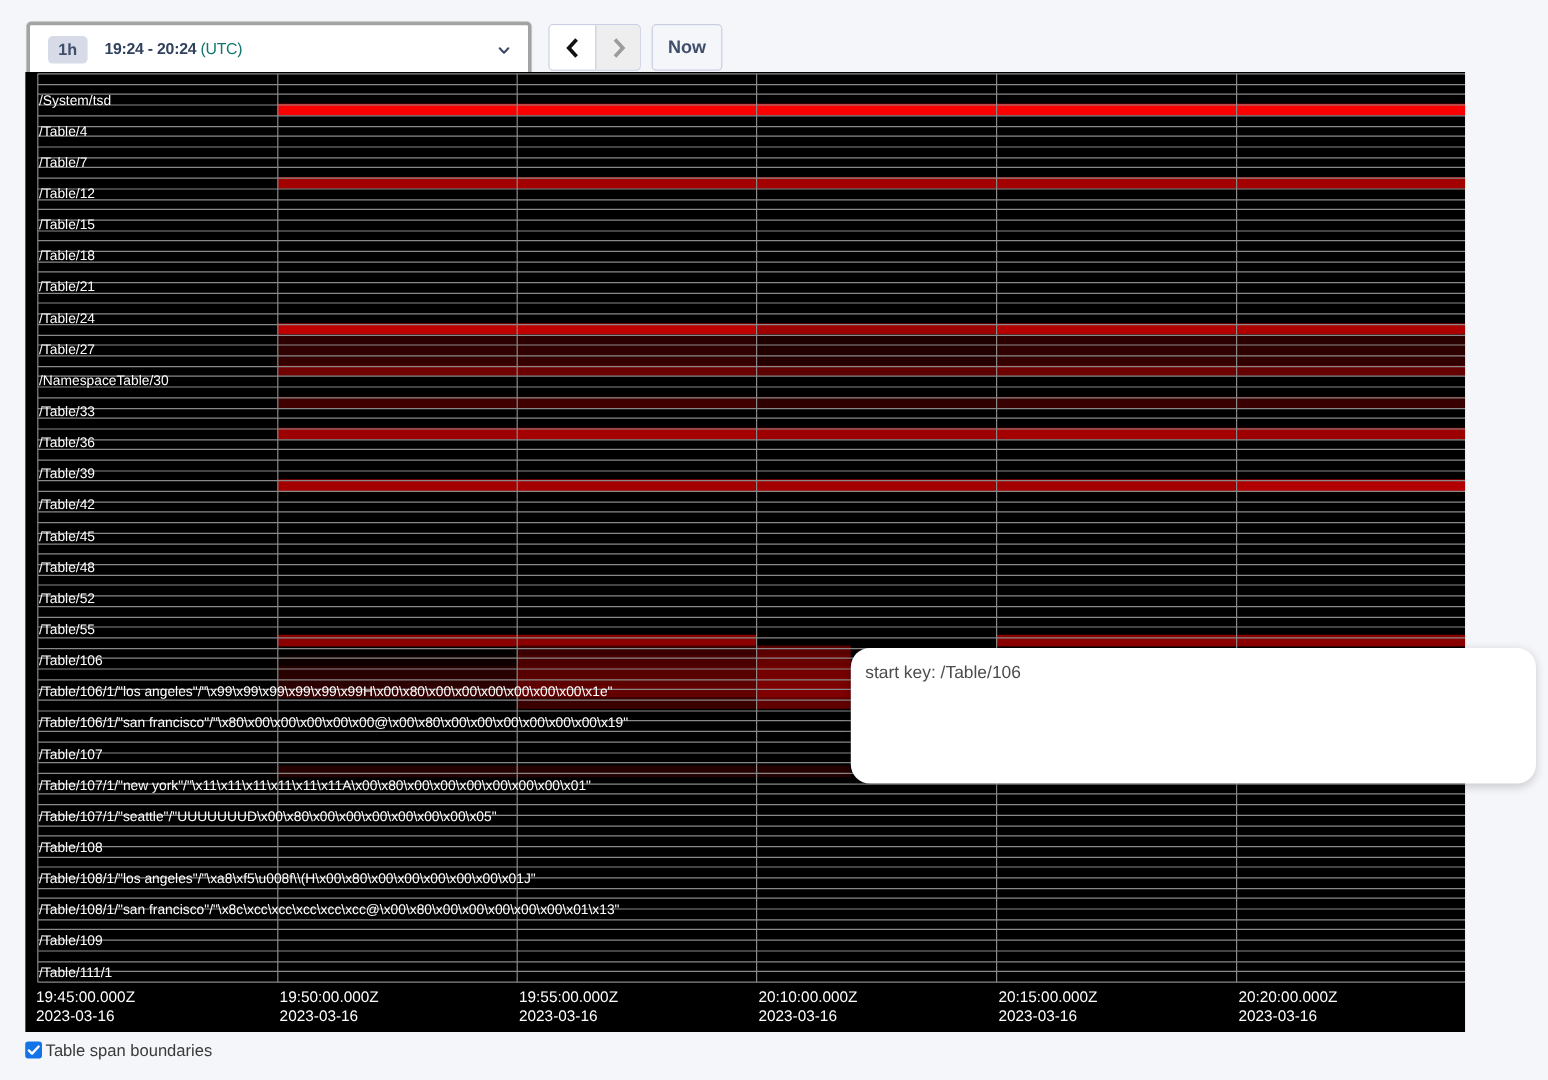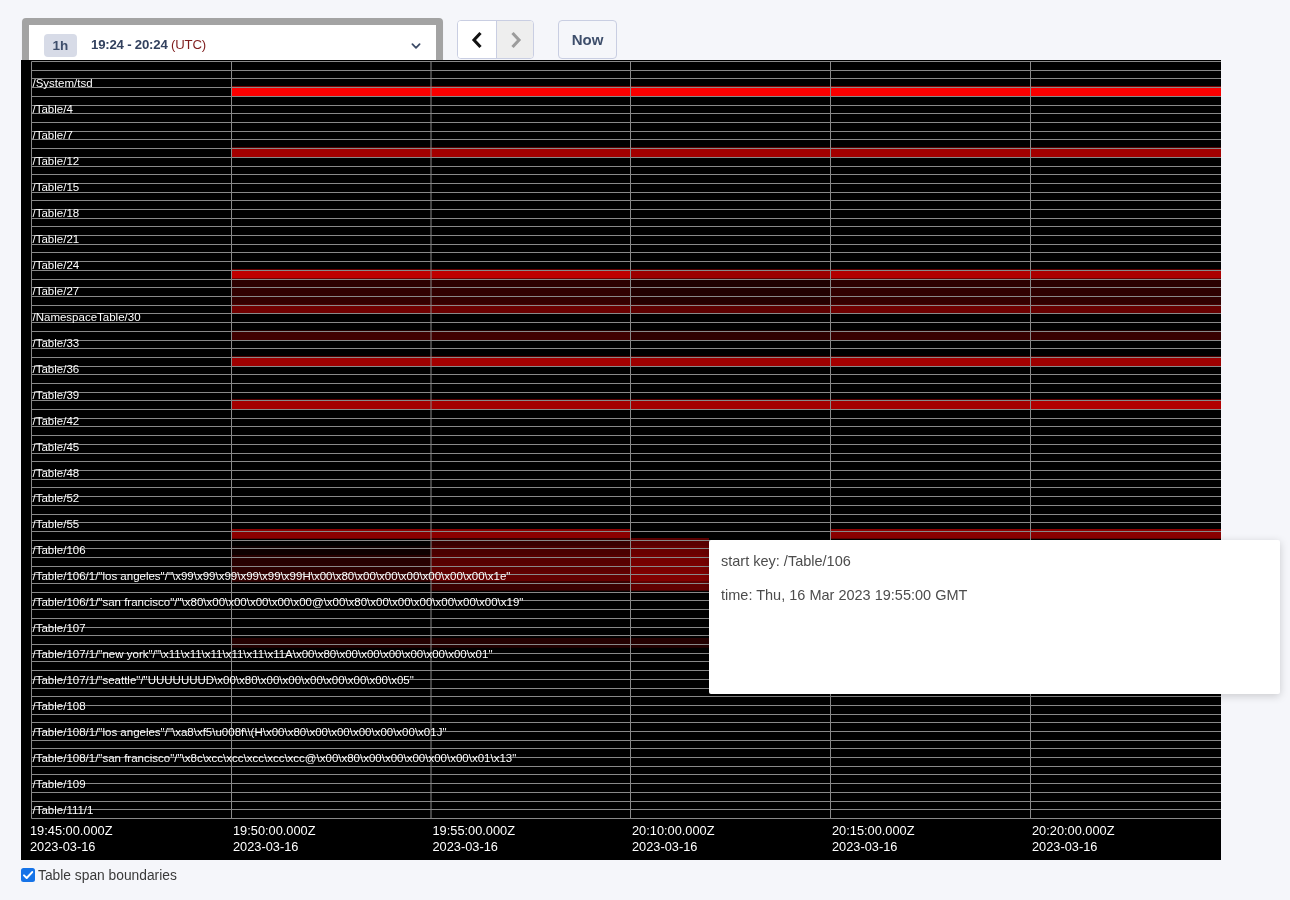--- a/index.html
+++ b/index.html
@@ -1,27 +1,27 @@
 <!DOCTYPE html>
 <html><head><meta charset="utf-8">
 <style>
 html,body{margin:0;padding:0;}
 body{width:1290px;height:900px;background:#f5f6fa;font-family:"Liberation Sans",sans-serif;position:relative;overflow:hidden;}
-.dd{position:absolute;left:22px;top:18px;width:421px;height:57px;background:#fff;border:7px solid #a3a3a3;border-radius:4px;box-sizing:border-box;box-shadow:0 1px 2px rgba(50,60,90,.05);}
+.dd{position:absolute;left:22px;top:18px;width:421px;height:57px;background:#fff;border:3px solid #a3a3a3;border-radius:4px;box-sizing:border-box;box-shadow:0 1px 2px rgba(50,60,90,.05);}
 .badge{position:absolute;left:15px;top:9px;width:33px;height:23px;background:#d7dbe7;border-radius:4px;color:#3e4e6b;font-weight:bold;font-size:13.5px;text-align:center;line-height:23px;}
 .times{position:absolute;left:62px;top:0;height:39px;line-height:40px;font-size:13.2px;font-weight:bold;color:#32415e;letter-spacing:-0.2px;}
-.times .utc{font-weight:normal;color:#7f1d1d;}
+.times .utc{font-weight:normal;color:#0f766e;}
 .ddchev{position:absolute;right:15px;top:18px;}
 .grp{position:absolute;left:457px;top:20px;width:77px;height:39px;border:1px solid #c9cee2;border-radius:4px;box-sizing:border-box;background:#fff;overflow:hidden;}
 .grp .half{position:absolute;top:0;width:38px;height:37px;display:flex;align-items:center;justify-content:center;}
 .grp .l{left:0;background:#fff;}
 .grp .r{left:38px;width:37px;background:#eeeeee;border-left:1px solid #c9cee2;}
-.nowbtn{position:absolute;left:558px;top:20px;width:59px;height:39px;border:1px solid #c9cee2;border-radius:4px;box-sizing:border-box;color:#3e4e6b;font-weight:bold;font-size:15px;text-align:center;line-height:37px;}
+.nowbtn{position:absolute;left:543px;top:20px;width:59px;height:39px;border:1px solid #c9cee2;border-radius:4px;box-sizing:border-box;color:#3e4e6b;font-weight:bold;font-size:15px;text-align:center;line-height:37px;}
 .hm{position:absolute;left:21px;top:60px;}
-.tip{position:absolute;left:709px;top:540px;width:571px;height:154px;background:#fff;border-radius:2px;box-shadow:0 2px 8px rgba(0,0,0,.18);box-sizing:border-box;padding:3.5px 0 0 12px;color:#4c4c4c;font-size:14.5px;}
+.tip{position:absolute;left:709px;top:540px;width:571px;height:113px;background:#fff;border-radius:16px;box-shadow:0 2px 8px rgba(0,0,0,.18);box-sizing:border-box;padding:3.5px 0 0 12px;color:#4c4c4c;font-size:14.5px;}
 .tip div{height:34px;line-height:34px;white-space:nowrap;}
 .cbrow{position:absolute;left:21px;top:868px;height:15px;}
 .cb{position:absolute;left:0;top:0;width:14px;height:14px;background:#1573e8;border-radius:2.5px;}
 .cbl{position:absolute;left:17px;top:0px;font-size:13.8px;color:#3a3a3a;white-space:nowrap;}
 </style></head>
 <body>
 <div class="dd">
   <span class="badge">1h</span>
   <span class="times">19:24 - 20:24 <span class="utc">(UTC)</span></span>
   <svg class="ddchev" width="10" height="7" viewBox="0 0 10 7">
@@ -237,19 +237,18 @@
 <text x="411.5" y="790.5" font-size="12.8" fill="#fff">2023-03-16</text>
 <text x="611.0" y="775.2" font-size="12.8" fill="#fff">20:10:00.000Z</text>
 <text x="611.0" y="790.5" font-size="12.8" fill="#fff">2023-03-16</text>
 <text x="811.0" y="775.2" font-size="12.8" fill="#fff">20:15:00.000Z</text>
 <text x="811.0" y="790.5" font-size="12.8" fill="#fff">2023-03-16</text>
 <text x="1011.0" y="775.2" font-size="12.8" fill="#fff">20:20:00.000Z</text>
 <text x="1011.0" y="790.5" font-size="12.8" fill="#fff">2023-03-16</text>
 </svg>
 <div class="tip">
   <div>start key: /Table/106</div>
-  <div>time: Thu, 16 Mar 2023 19:55:00 GMT</div>
 </div>
 <div class="cbrow">
   <div class="cb"><svg width="14" height="14" viewBox="0 0 14 14">
         <path d="M3 7.4 L5.7 10 L11.2 4.1" stroke="#fff" stroke-width="2" fill="none" stroke-linecap="round" stroke-linejoin="round"></path>
       </svg></div>
   <div class="cbl">Table span boundaries</div>
 </div>
 </body></html>

